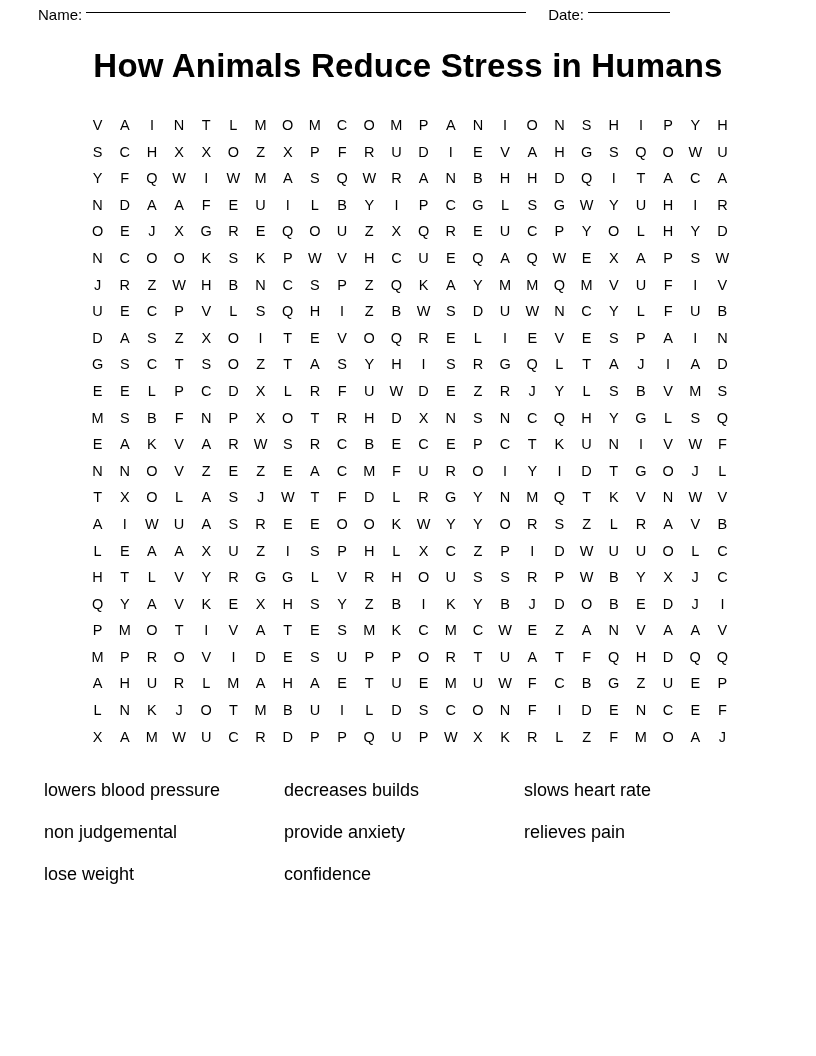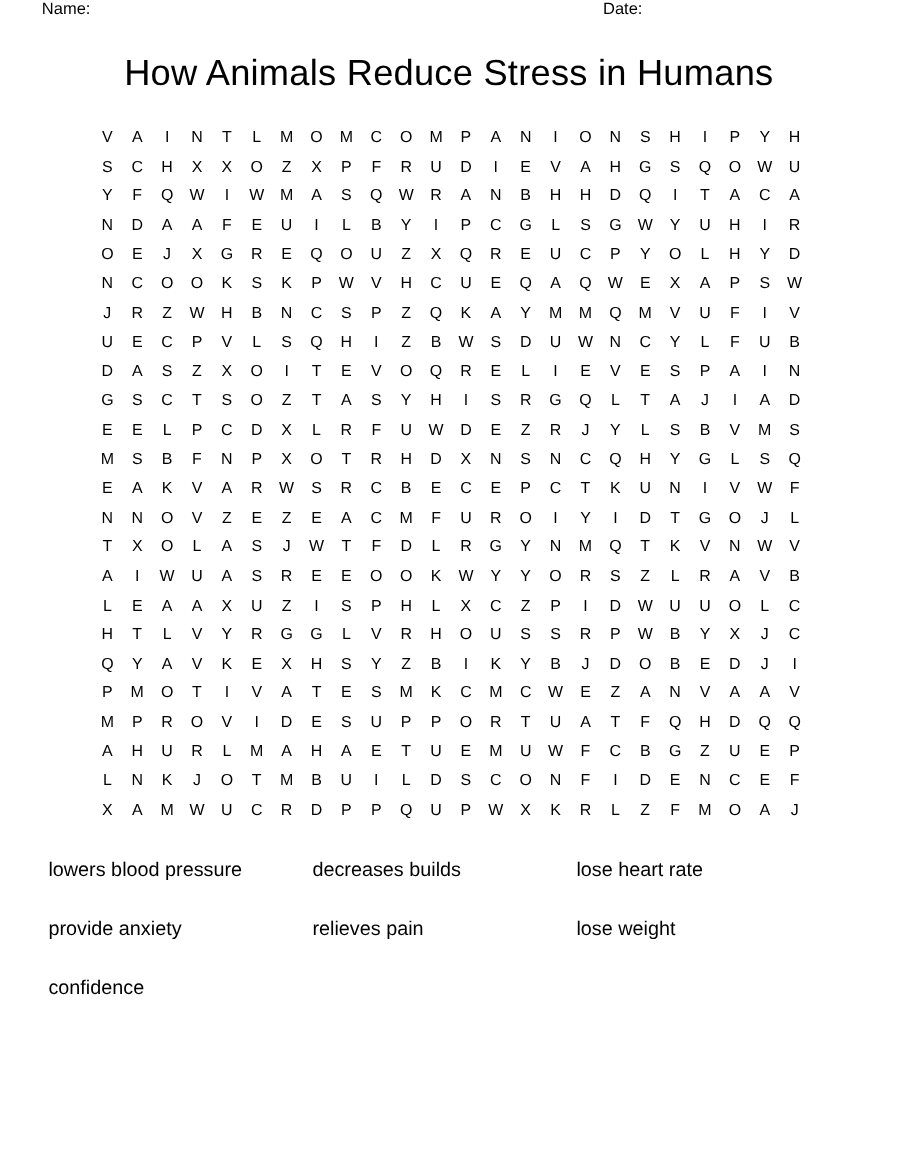--- a/index.html
+++ b/index.html
@@ -17,21 +17,21 @@
   }
 
   
   .header {
     position: absolute;
     left: 38px;
     top: 0px;
     width: 740px;
     height: 28px;
     display: flex;
-    align-items: flex-start;
+    align-items: center;
     font-size: 15px;
     white-space: nowrap;
   }
   .header .field-label {
     font-size: 15px;
     letter-spacing: 0px;
   }
   .rule {
     display: inline-block;
     border-bottom: 1px solid #000;
@@ -44,21 +44,21 @@
   .header .date-label { margin-left: 22px; }
 
   
   .title {
     position: absolute;
     left: 0;
     top: 44px;
     width: 816px;
     text-align: center;
     font-size: 33px;
-    font-weight: normal;
+    font-weight: bold;
     letter-spacing: 0.2px;
     line-height: 44px;
   }
 
   
   .grid {
     position: absolute;
     left: 84px;
     top: 112px;
     width: 652px;
@@ -77,21 +77,21 @@
   }
 
   
   .wordlist {
     position: absolute;
     left: 44px;
     top: 778px;
     width: 720px;
     display: grid;
     grid-template-columns: 240px 240px 240px;
-    row-gap: 29px;
+    row-gap: 17px;
   }
   .word {
     font-size: 18px;
     line-height: 25px;
     white-space: nowrap;
   }
 </style>
 </head>
 <body>
 
@@ -679,18 +679,19 @@
     <div class="cell">F</div>
     <div class="cell">M</div>
     <div class="cell">O</div>
     <div class="cell">A</div>
     <div class="cell">J</div>
   </div>
 
 <div class="wordlist" id="word-list">
     <div class="word">lowers blood pressure</div>
     <div class="word">decreases builds</div>
-    <div class="word">lose heart rate</div>
+    <div class="word">slows heart rate</div>
+    <div class="word">non judgemental</div>
     <div class="word">provide anxiety</div>
     <div class="word">relieves pain</div>
     <div class="word">lose weight</div>
     <div class="word">confidence</div>
   </div>
 
 </body></html>

